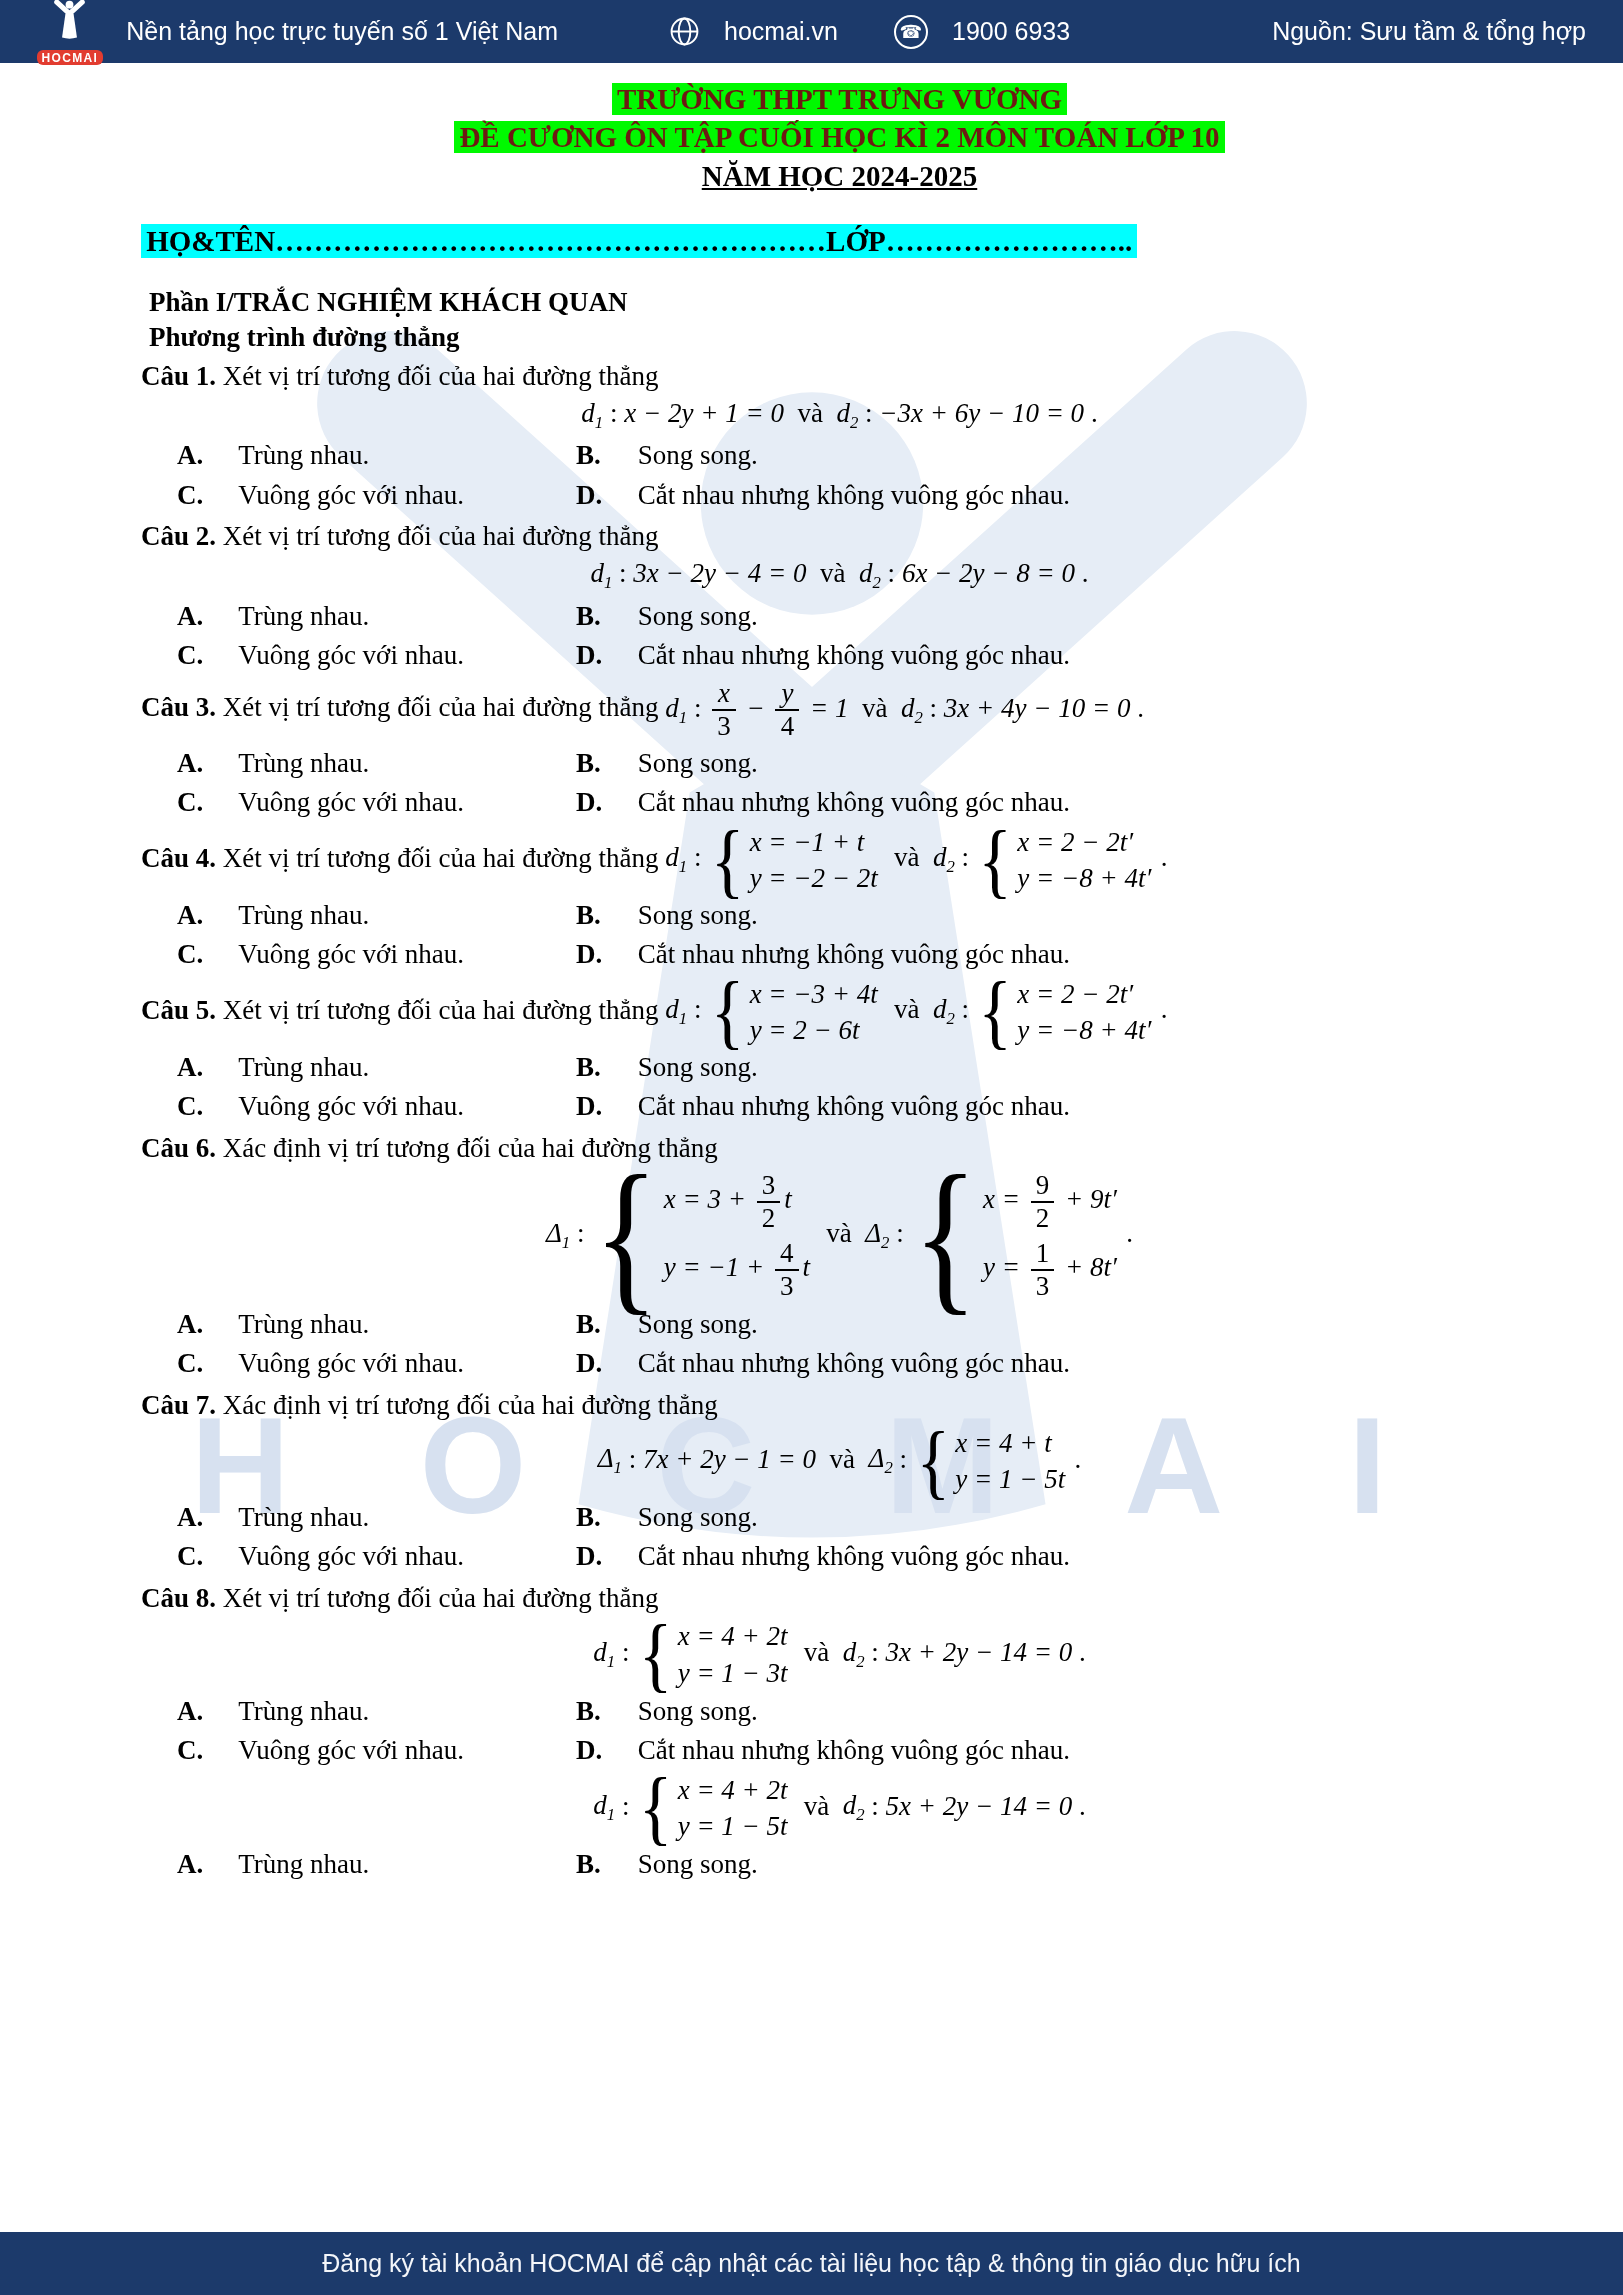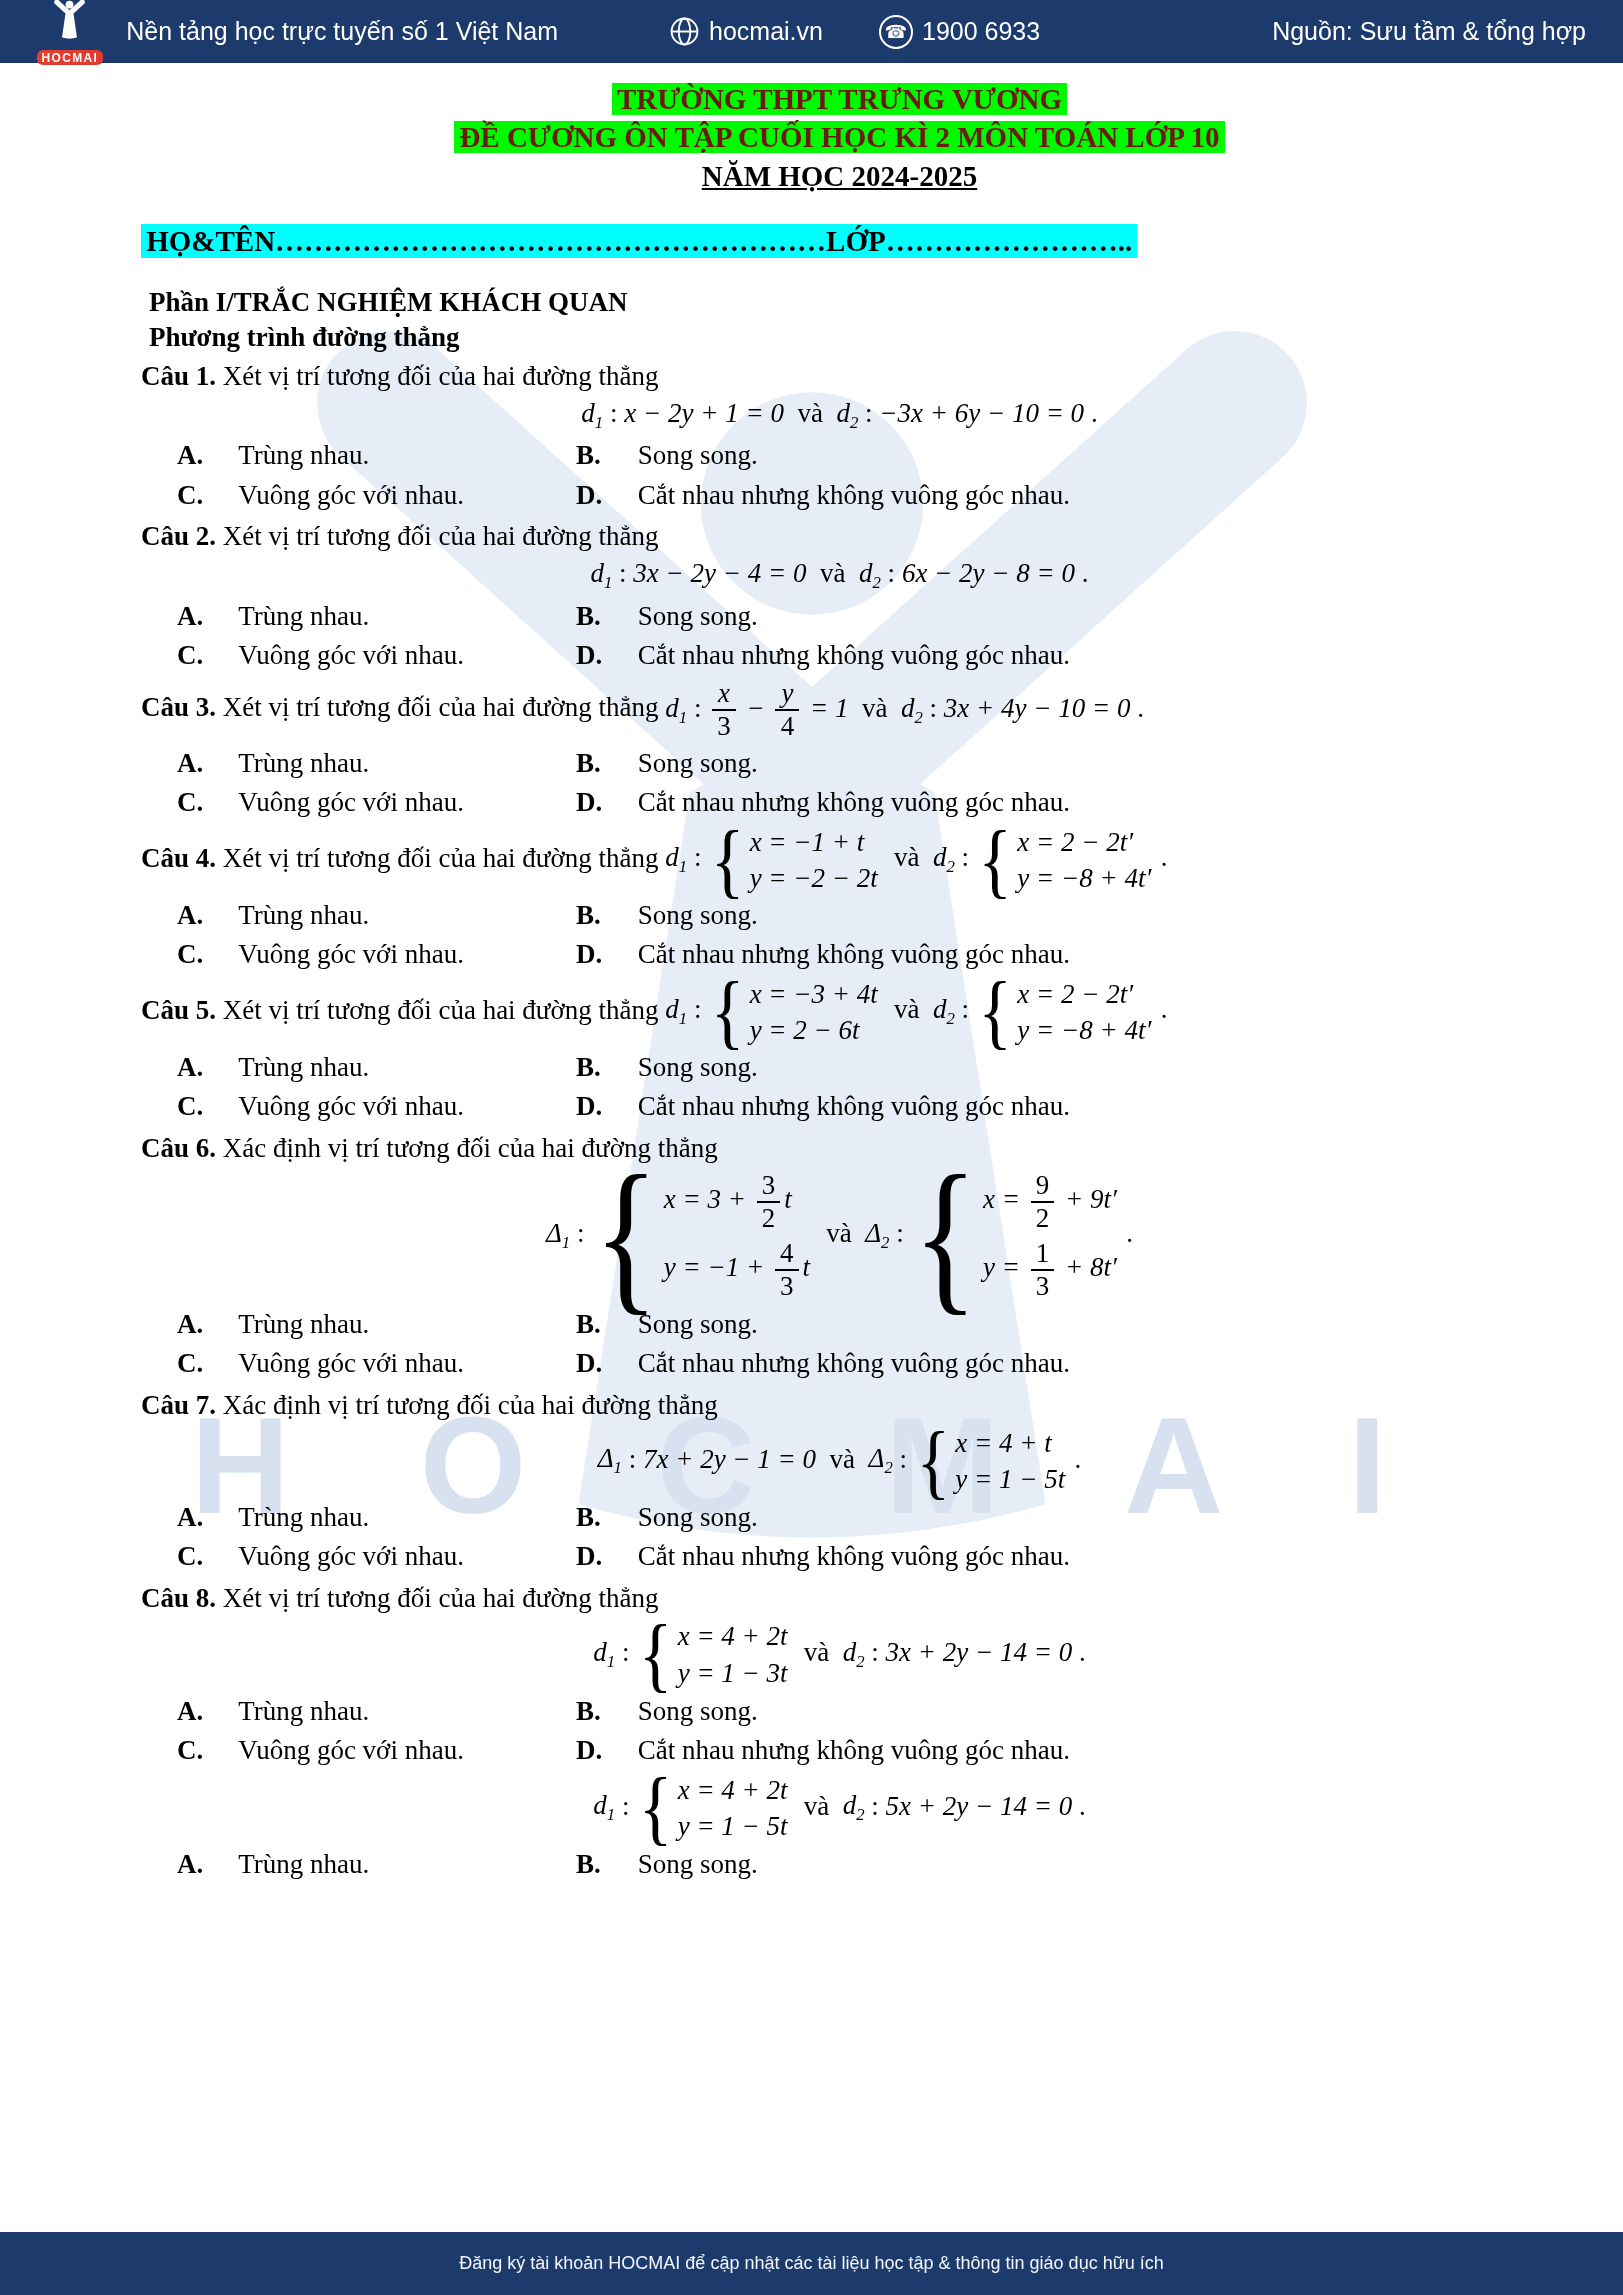--- a/index.html
+++ b/index.html
@@ -10,28 +10,28 @@
     font-size:27px; color:#000;
   }
   
   .bar {
     position:absolute; left:0; right:0; height:63px;
     background:var(--navy,#1c3a6b); color:#fff; z-index:3;
     font-family:"Liberation Sans","DejaVu Sans",sans-serif; font-size:25px;
     display:flex; align-items:center;
   }
   .topbar { top:0; padding:0 37px; }
-  .footbar { bottom:0; justify-content:center; font-size:18px; color:#f4f6fa; }
+  .footbar { bottom:0; justify-content:center; font-size:25px; color:#f4f6fa; }
   .logo { display:flex; flex-direction:column; align-items:center; margin-right:23.6px; }
   .logo svg { display:block; }
   .logo-box {
     background:#e23c30; color:#fff; font-size:12px; font-weight:bold;
     letter-spacing:1.3px; padding:0.7px 4.6px; border-radius:6px; margin-top:11px;
   }
-  .site,.phone { display:flex; align-items:center; gap:9px; }
+  .site,.phone { display:flex; align-items:center; gap:24px; }
   .site { margin-left:111px; }
   .phone { margin-left:56px; }
   .phone-circ {
     width:34px; height:34px; border:2px solid #fff; border-radius:50%;
     display:inline-flex; align-items:center; justify-content:center;
     font-size:18.3px; font-family:"DejaVu Sans",sans-serif;
   }
   .source { margin-left:auto; }
   
   .watermark {

